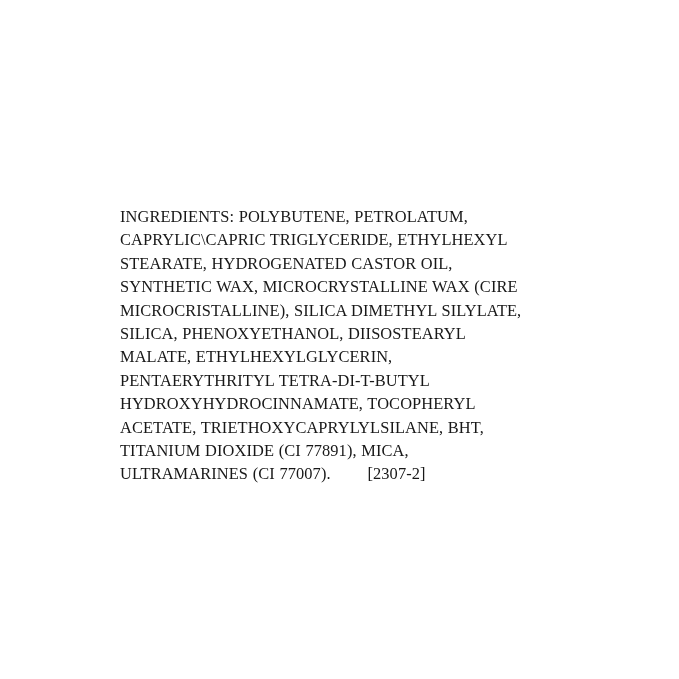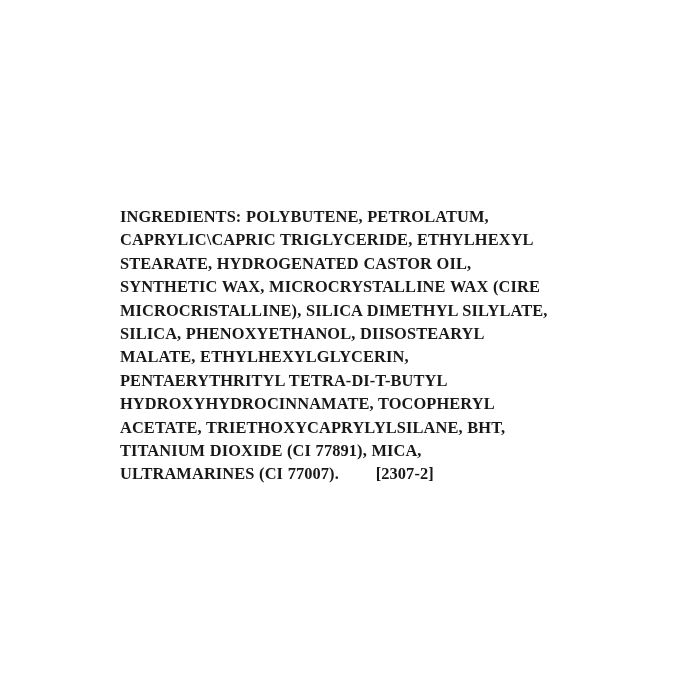--- a/index.html
+++ b/index.html
@@ -27,21 +27,20 @@
     width: 470px;
   }
   .ingredients-text {
     font-family: "Liberation Serif", serif;
     font-size: 16.4px;
     line-height: 23.4px;
     letter-spacing: 0.1px;
     color: #181818;
     white-space: pre-wrap;
     word-spacing: 0.4px;
-    font-weight: bold;
   }
 </style>
 </head>
 <body>
 
 <div class="page">
   <div class="ingredients-block">
     <div class="ingredients-text">INGREDIENTS: POLYBUTENE, PETROLATUM,
 CAPRYLIC\CAPRIC TRIGLYCERIDE, ETHYLHEXYL
 STEARATE, HYDROGENATED CASTOR OIL,

